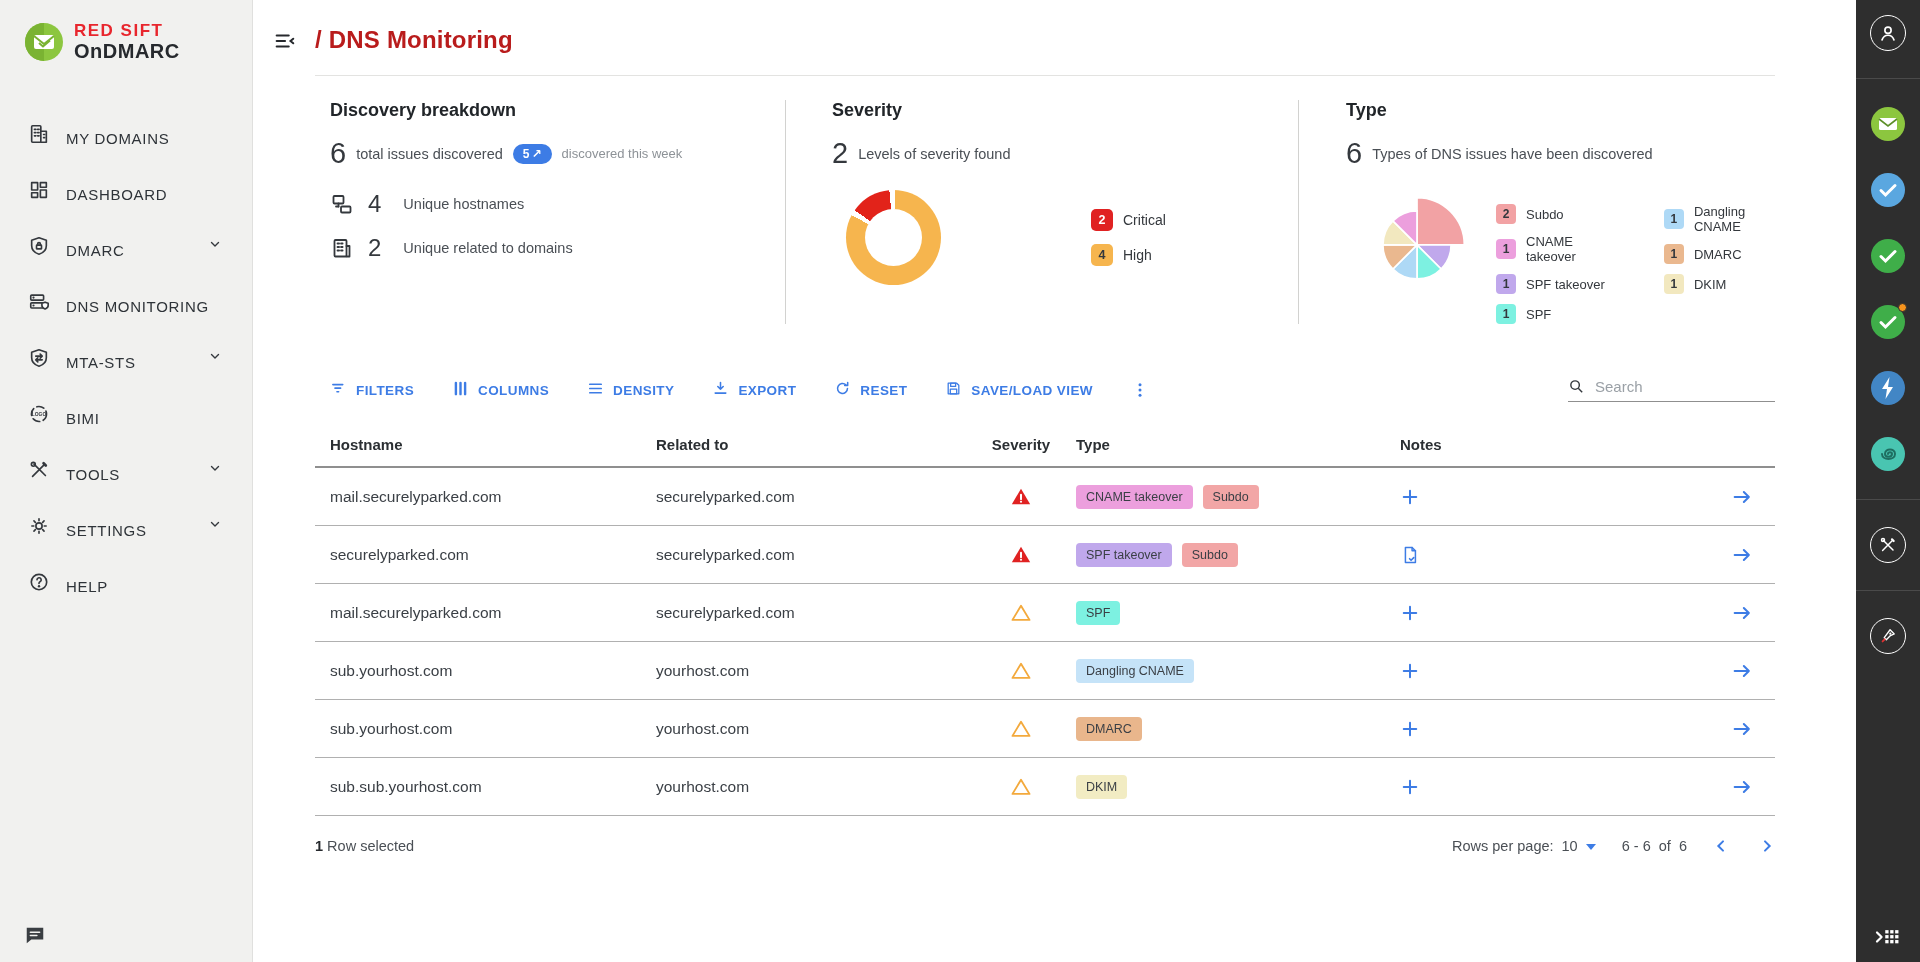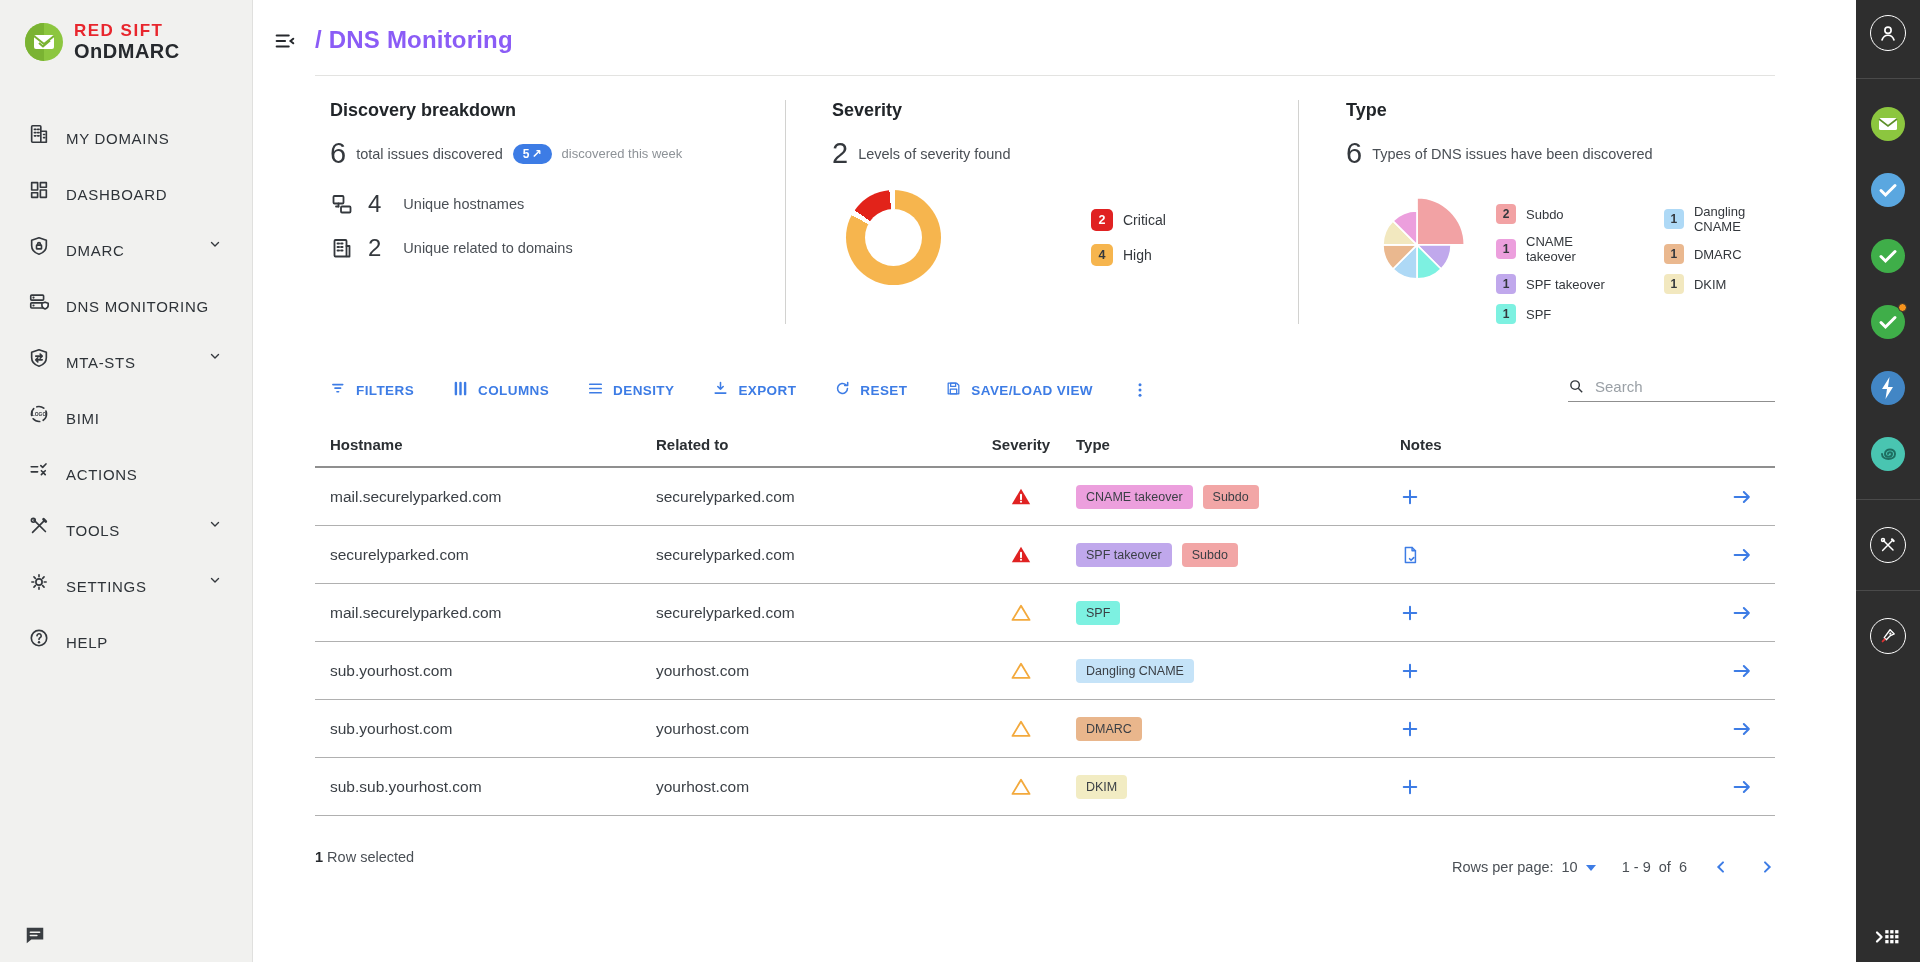--- a/index.html
+++ b/index.html
@@ -17,21 +17,21 @@
   .nav-item .lbl { font-size:15px; font-weight:500; letter-spacing:.7px;margin-top:8px; }
   .nav-item .nico { width:22px; height:22px; flex:none; color:#34383d; }
   .nav-item .chev { margin-left:auto; color:#34383d; }
   .chat-launcher { position:absolute; left:24px; bottom:16px; width:22px; height:22px; color:#3a3e42; cursor:pointer; }
 
   
   .main { flex:1; position:relative; background:#fff; min-width:0; }
   .collapse-btn { position:absolute; left:21px; top:30px; width:22px; height:22px; color:#26292d; cursor:pointer; }
   .content { padding:0 81px 0 62px; }
   .page-header { display:flex; align-items:center; padding:26px 0 21px; border-bottom:1px solid #e3e3e1; }
-  .page-title { font-size:24px; font-weight:700; color:#8b5cf6; letter-spacing:.2px; }
+  .page-title { font-size:24px; font-weight:700; color:#b91c1c; letter-spacing:.2px; }
 
   
   .cards { display:flex; padding:24px 0 26px; }
   .card { padding-top:0; }
   .card h3 { font-size:18px; font-weight:700; color:#212529; margin-bottom:16px; }
   .card-1 { width:470px; padding-left:15px; }
   .card-2 { width:513px; padding-left:46px; border-left:1px solid #d2d2d0; }
   .card-3 { flex:1; padding-left:47px; border-left:1px solid #d2d2d0; }
   .bignum { font-size:29px; font-weight:400; color:#34383d; }
   .stat-line { display:flex; align-items:center; gap:10px; margin-bottom:20px; }
@@ -75,21 +75,21 @@
   .sev-cell { display:flex; justify-content:center; }
   .chips { display:flex; gap:10px; }
   .chip { font-size:12.5px; color:#3a3f45; border-radius:4px; padding:5px 10px; white-space:nowrap; }
   .note-btn { width:20px; height:20px; color:#3d7ce5; cursor:pointer; }
   .row-arrow { justify-self:end; padding-right:22px; width:44px; height:22px; color:#3d7ce5; cursor:pointer; }
   .row-arrow svg { width:22px; height:22px; }
 
   
   .tfoot { display:flex; align-items:center; margin-top:22px; font-size:14.5px; color:#4a4f55; }
   .tfoot b { color:#26292d; }
-  .foot-right { margin-left:auto; display:flex; align-items:flex-start; gap:26px;margin-top:21px; }
+  .foot-right { margin-left:auto; display:flex; align-items:flex-start; gap:26px; }
   .rpp { display:flex; align-items:center; gap:8px; cursor:pointer; }
   .rpp .tri { width:0; height:0; border-left:5px solid transparent; border-right:5px solid transparent; border-top:6px solid #3d7ce5; margin-top:2px; }
   .pager { display:flex; gap:30px; color:#3d7ce5; }
   .pager svg { width:16px; height:16px; cursor:pointer; }
 
   
   .rail { width:64px; background:#2e2e2e; flex:none; display:flex; flex-direction:column; align-items:center; position:relative; }
   .rail-divider { width:100%; height:1px; background:#4a4a4a; margin:12px 0; }
   .rail-icon { width:36px; height:36px; border-radius:50%; display:flex; align-items:center; justify-content:center; margin:15px 0; cursor:pointer; position:relative; flex:none; }
   .rail-icon.outline { border:1.6px solid #fff; color:#fff; }
@@ -162,28 +162,20 @@
           <span class="chev"><svg width="14" height="14" viewBox="0 0 24 24" fill="none" stroke="currentColor" stroke-width="2.4" stroke-linecap="round" stroke-linejoin="round">
               <path d="M6 9.5l6 6 6-6"></path>
             </svg></span>
         </div>
         <div class="nav-item">
           <span class="nico"><svg viewBox="0 0 24 24" width="100%" height="100%" fill="none" stroke="currentColor" stroke-width="1.8" stroke-linecap="round" stroke-linejoin="round">
               <circle cx="12" cy="12" r="8.2" stroke-dasharray="8 4"></circle>
               <text x="12" y="14" font-size="5.4" text-anchor="middle" fill="currentColor" stroke="none" font-weight="bold">LOGO</text>
             </svg></span>
           <span class="lbl">BIMI</span>
-        </div>
-        <div class="nav-item">
-          <span class="nico"><svg viewBox="0 0 24 24" width="100%" height="100%" fill="none" stroke="currentColor" stroke-width="1.8" stroke-linecap="round" stroke-linejoin="round">
-              <path d="M3.5 8.5h7M3.5 14h7"></path>
-              <path d="M14 7.2l2 2L19.6 5.4"></path>
-              <path d="M14.6 12.8l4.2 4.2m0-4.2-4.2 4.2"></path>
-            </svg></span>
-          <span class="lbl">ACTIONS</span>
         </div>
         <div class="nav-item">
           <span class="nico"><svg viewBox="0 0 24 24" width="100%" height="100%" fill="none" stroke="currentColor" stroke-width="1.8" stroke-linecap="round" stroke-linejoin="round">
               <path d="M5 19 17.5 6.5M6.5 5.5 19 18"></path>
               <circle cx="5.8" cy="5.8" r="2.1"></circle>
               <path d="M17 4.6l2.4 2.4" stroke-width="3"></path>
             </svg></span>
           <span class="lbl">TOOLS</span>
           <span class="chev"><svg width="14" height="14" viewBox="0 0 24 24" fill="none" stroke="currentColor" stroke-width="2.4" stroke-linecap="round" stroke-linejoin="round">
               <path d="M6 9.5l6 6 6-6"></path>
@@ -526,21 +518,21 @@
       </div>
 
       <div class="tfoot">
         <div><b>1</b>&nbsp;<span>Row selected</span></div>
         <div class="foot-right">
           <div class="rpp">
             <span>Rows per page:</span>
             <span>10</span>
             <span class="tri"></span>
           </div>
-          <div><span>1 - 9</span>&nbsp;&nbsp;<span>of</span>&nbsp;&nbsp;<span>6</span></div>
+          <div><span>6 - 6</span>&nbsp;&nbsp;<span>of</span>&nbsp;&nbsp;<span>6</span></div>
           <div class="pager">
             <svg viewBox="0 0 24 24" fill="none" stroke="currentColor" stroke-width="3" stroke-linecap="round">
                 <path d="M15 5l-7 7 7 7"></path>
               </svg>
             <svg viewBox="0 0 24 24" fill="none" stroke="currentColor" stroke-width="3" stroke-linecap="round">
                 <path d="M9 5l7 7-7 7"></path>
               </svg>
           </div>
         </div>
       </div>

